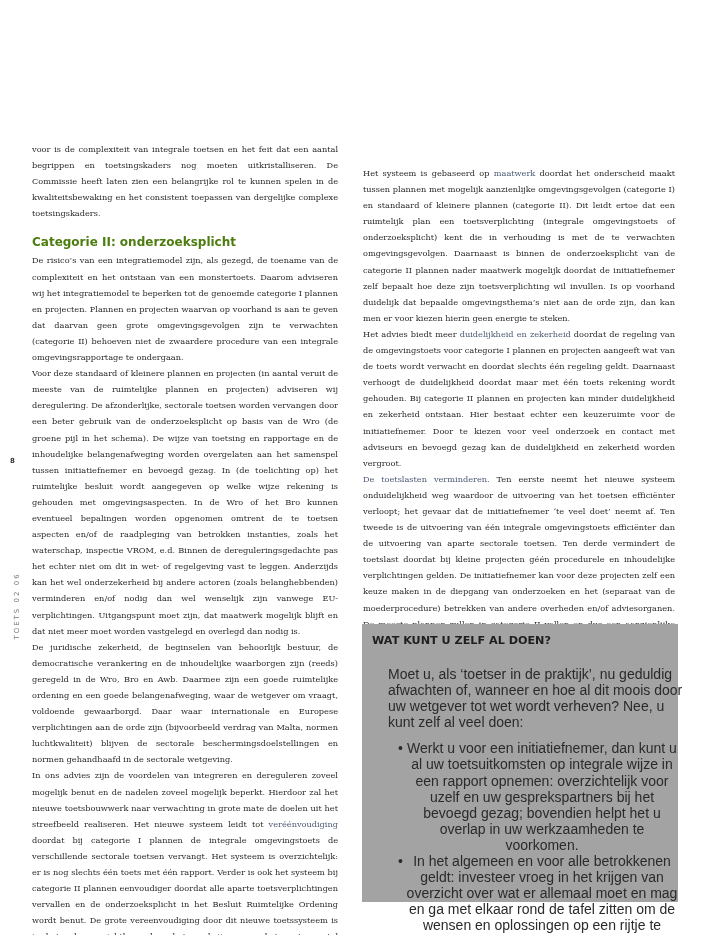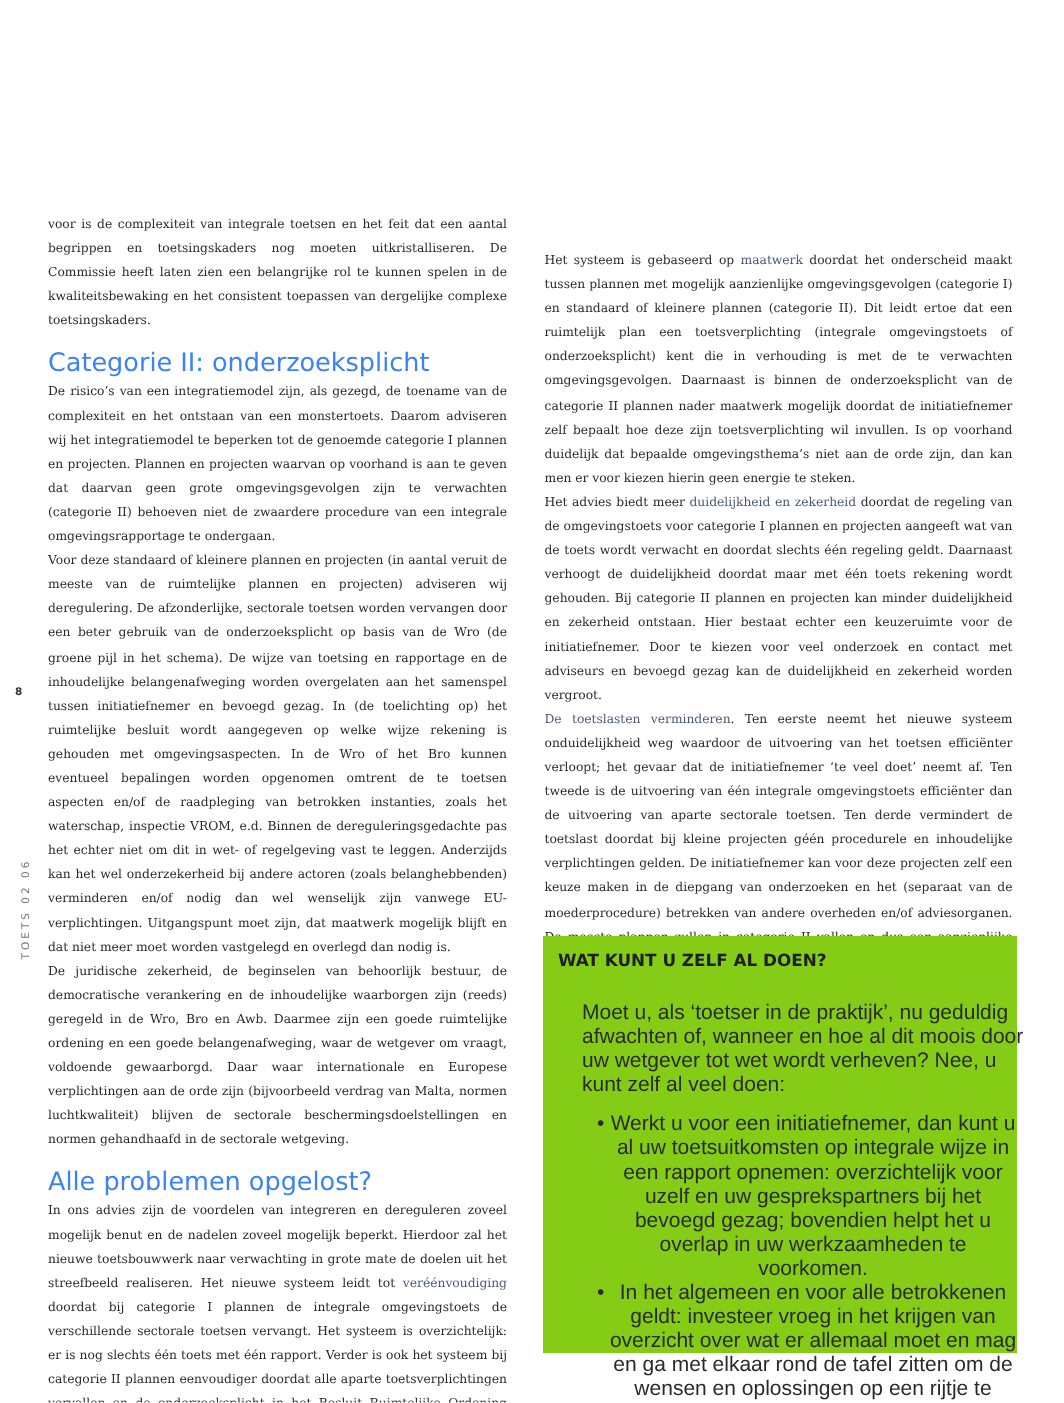--- a/index.html
+++ b/index.html
@@ -2,53 +2,52 @@
 <html><head>
 <meta charset="utf-8">
 <style>
   html, body { margin:0; padding:0; background:#ffffff; }
   body { width:709px; height:935px; position:relative; overflow:hidden;
          font-family:"DejaVu Serif", serif; color:#2a2a2a; }
   .col { position:absolute; font-size:8.2px; line-height:16.1px; text-align:justify; }
   .col p { margin:0; }
   #col-left { left:32px; top:141px; width:306px; }
   #col-right { left:363px; top:141px; width:312px;margin-top:24px; }
-  .heading { font-family:"DejaVu Sans", sans-serif; color:#3b82f6; font-size:17px;
-             font-weight:normal; margin:12px 0 1px 0; line-height:18px; }
+  .heading { font-family:"DejaVu Sans", sans-serif; color:#4d7c0f; font-size:12px;
+             font-weight:bold; margin:12px 0 1px 0; line-height:18px; }
   .hl { color:#4a5a74; }
   .end-mark { display:inline-block; width:6px; height:6px; background:#c8267f;
               float:right; margin-top:5px; margin-right:4px; }
   #page-number { position:absolute; left:10px; top:457px; font-family:"DejaVu Sans", sans-serif;
                  font-size:7px; font-weight:bold; color:#333; }
   #side-label { position:absolute; left:-18px; top:602px; width:70px; transform:rotate(-90deg);
                 font-family:"DejaVu Sans", sans-serif; font-size:7px; letter-spacing:2px; color:#777;
                 text-align:center; }
   #info-box { position:absolute; left:362px; top:624px; width:316px; height:278px;
-              background:#84cc16; font-family:"Liberation Sans", sans-serif; color:#2a2a2a; }
+              background:#a3a3a3; font-family:"Liberation Sans", sans-serif; color:#2a2a2a; }
   #info-title { position:absolute; left:10px; top:10px; font-family:"DejaVu Sans", sans-serif;
                 font-weight:bold; font-size:11.2px; color:#1e1e1e; }
   #info-body { position:absolute; left:26px; top:42px; width:300px; font-size:14px; line-height:16.1px; }
   #info-body p { margin:0; }
   #info-body ul { margin:10px; padding:0; list-style:none;text-align:center; }
   #info-body li { position:relative; padding-left:8px; }
   #info-body li::before { content:"•"; position:absolute; left:0; top:0; }
 </style>
 </head>
 <body>
 
 <div id="page-number">8</div>
 <div id="side-label">TOETS 02 06</div>
 
 <div id="col-left" class="col">
   <p>voor is de complexiteit van integrale toetsen en het feit dat een aantal begrippen en toetsingskaders nog moeten uitkristalliseren. De Commissie heeft laten zien een belangrijke rol te kunnen spelen in de kwaliteitsbewaking en het consistent toepassen van dergelijke complexe toetsingskaders.</p>
   <h2 class="heading">Categorie II: onderzoeksplicht</h2>
   <p>De risico’s van een integratiemodel zijn, als gezegd, de toename van de complexiteit en het ontstaan van een monstertoets. Daarom adviseren wij het integratiemodel te beperken tot de genoemde categorie I plannen en projecten. Plannen en projecten waarvan op voorhand is aan te geven dat daarvan geen grote omgevingsgevolgen zijn te verwachten (categorie II) behoeven niet de zwaardere procedure van een integrale omgevingsrapportage te ondergaan.</p>
   <p>Voor deze standaard of kleinere plannen en projecten (in aantal veruit de meeste van de ruimtelijke plannen en projecten) adviseren wij deregulering. De afzonderlijke, sectorale toetsen worden vervangen door een beter gebruik van de onderzoeksplicht op basis van de Wro (de groene pijl in het schema). De wijze van toetsing en rapportage en de inhoudelijke belangenafweging worden overgelaten aan het samenspel tussen initiatiefnemer en bevoegd gezag. In (de toelichting op) het ruimtelijke besluit wordt aangegeven op welke wijze rekening is gehouden met omgevingsaspecten. In de Wro of het Bro kunnen eventueel bepalingen worden opgenomen omtrent de te toetsen aspecten en/of de raadpleging van betrokken instanties, zoals het waterschap, inspectie VROM, e.d. Binnen de dereguleringsgedachte pas het echter niet om dit in wet- of regelgeving vast te leggen. Anderzijds kan het wel onderzekerheid bij andere actoren (zoals belanghebbenden) verminderen en/of nodig dan wel wenselijk zijn vanwege EU-verplichtingen. Uitgangspunt moet zijn, dat maatwerk mogelijk blijft en dat niet meer moet worden vastgelegd en overlegd dan nodig is.</p>
   <p>De juridische zekerheid, de beginselen van behoorlijk bestuur, de democratische verankering en de inhoudelijke waarborgen zijn (reeds) geregeld in de Wro, Bro en Awb. Daarmee zijn een goede ruimtelijke ordening en een goede belangenafweging, waar de wetgever om vraagt, voldoende gewaarborgd. Daar waar internationale en Europese verplichtingen aan de orde zijn (bijvoorbeeld verdrag van Malta, normen luchtkwaliteit) blijven de sectorale beschermingsdoelstellingen en normen gehandhaafd in de sectorale wetgeving.</p>
-  <h2 class="heading">Alle problemen opgelost?</h2>
   <p><span>In ons advies zijn de voordelen van integreren en dereguleren zoveel mogelijk benut en de nadelen zoveel mogelijk beperkt. Hierdoor zal het nieuwe toetsbouwwerk naar verwachting in grote mate de doelen uit het streefbeeld realiseren. Het nieuwe systeem leidt tot </span><span class="hl">veréénvoudiging</span><span> doordat bij categorie I plannen de integrale omgevingstoets de verschillende sectorale toetsen vervangt. Het systeem is overzichtelijk: er is nog slechts één toets met één rapport. Verder is ook het systeem bij categorie II plannen eenvoudiger doordat alle aparte toetsverplichtingen vervallen en de onderzoeksplicht in het Besluit Ruimtelijke Ordening wordt benut. De grote vereenvoudiging door dit nieuwe toetssysteem is in het schema zichtbaar door het verdwijnen van het grote aantal huidige toetsverplichtingen (de rode blokken) ten gunste van een beperkt aantal nieuwe toetsverplichtingen (de witte blokken).</span></p>
 </div>
 
 <div id="col-right" class="col">
   <p><span>Het systeem is gebaseerd op </span><span class="hl">maatwerk</span><span> doordat het onderscheid maakt tussen plannen met mogelijk aanzienlijke omgevingsgevolgen (categorie I) en standaard of kleinere plannen (categorie II). Dit leidt ertoe dat een ruimtelijk plan een toetsverplichting (integrale omgevingstoets of onderzoeksplicht) kent die in verhouding is met de te verwachten omgevingsgevolgen. Daarnaast is binnen de onderzoeksplicht van de categorie II plannen nader maatwerk mogelijk doordat de initiatiefnemer zelf bepaalt hoe deze zijn toetsverplichting wil invullen. Is op voorhand duidelijk dat bepaalde omgevingsthema’s niet aan de orde zijn, dan kan men er voor kiezen hierin geen energie te steken.</span></p>
   <p><span>Het advies biedt meer </span><span class="hl">duidelijkheid en zekerheid</span><span> doordat de regeling van de omgevingstoets voor categorie I plannen en projecten aangeeft wat van de toets wordt verwacht en doordat slechts één regeling geldt. Daarnaast verhoogt de duidelijkheid doordat maar met één toets rekening wordt gehouden. Bij categorie II plannen en projecten kan minder duidelijkheid en zekerheid ontstaan. Hier bestaat echter een keuzeruimte voor de initiatiefnemer. Door te kiezen voor veel onderzoek en contact met adviseurs en bevoegd gezag kan de duidelijkheid en zekerheid worden vergroot.</span></p>
   <p><span class="hl">De toetslasten verminderen</span><span>. Ten eerste neemt het nieuwe systeem onduidelijkheid weg waardoor de uitvoering van het toetsen efficiënter verloopt; het gevaar dat de initiatiefnemer ‘te veel doet’ neemt af. Ten tweede is de uitvoering van één integrale omgevingstoets efficiënter dan de uitvoering van aparte sectorale toetsen. Ten derde vermindert de toetslast doordat bij kleine projecten géén procedurele en inhoudelijke verplichtingen gelden. De initiatiefnemer kan voor deze projecten zelf een keuze maken in de diepgang van onderzoeken en het (separaat van de moederprocedure) betrekken van andere overheden en/of adviesorganen. De meeste plannen zullen in categorie II vallen en dus een aanzienlijke verminderingen aan toetslasten kennen.</span><span class="end-mark"></span></p>
 </div>
 
 <div id="info-box">

